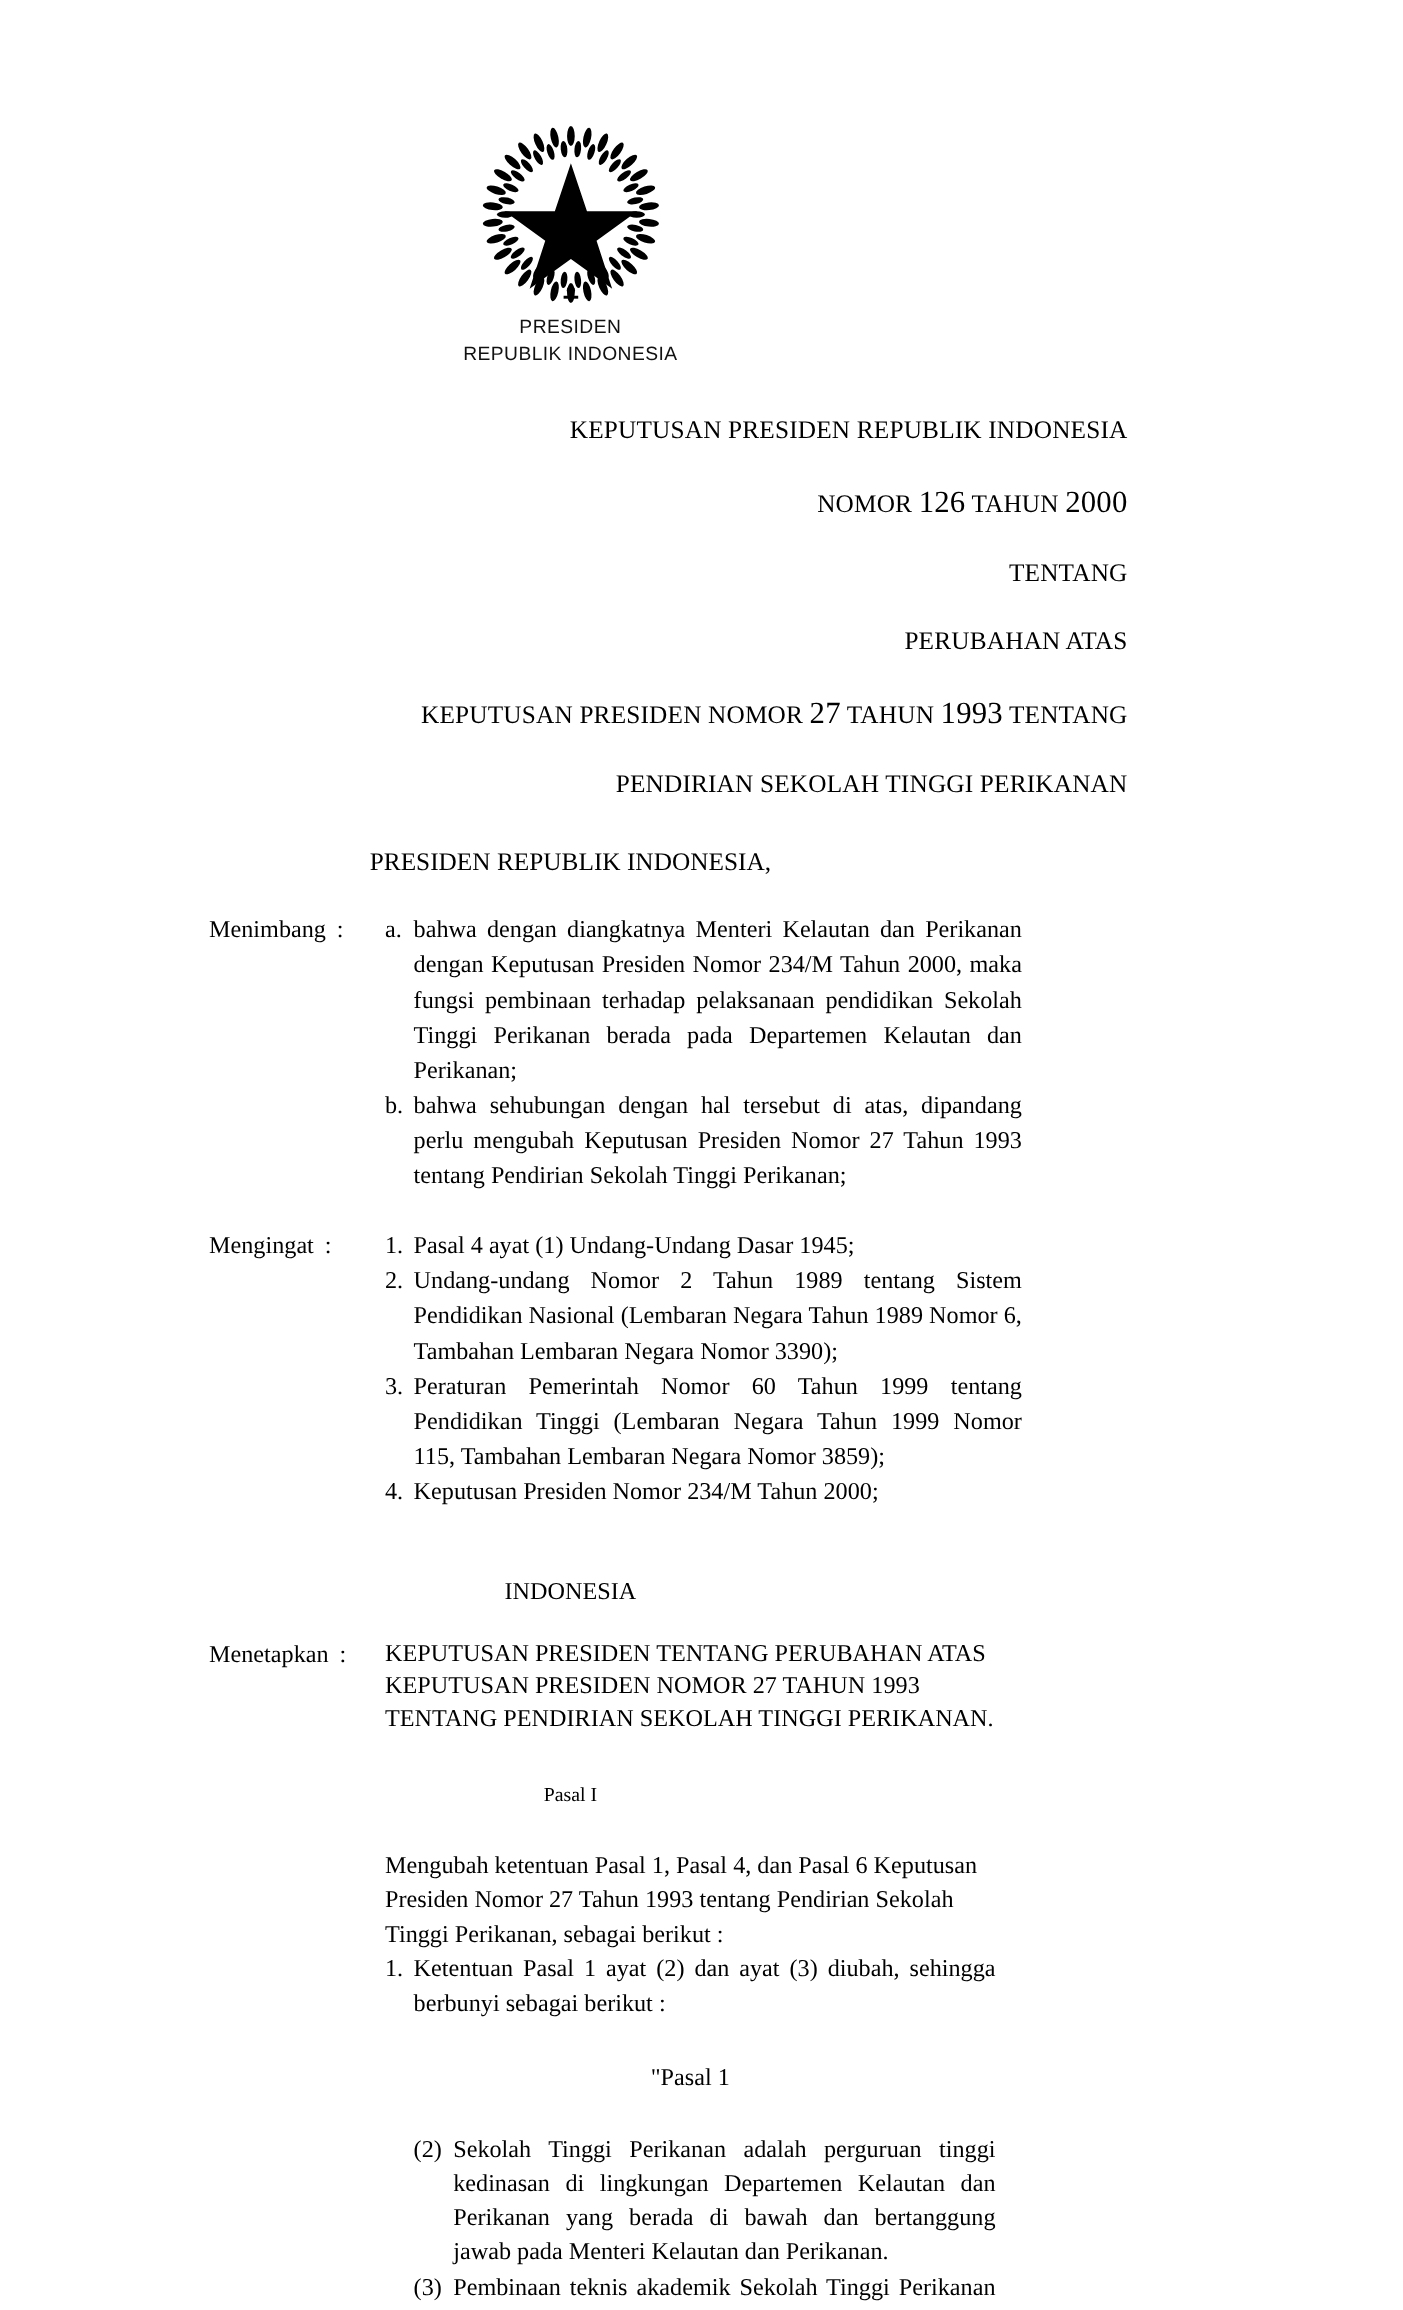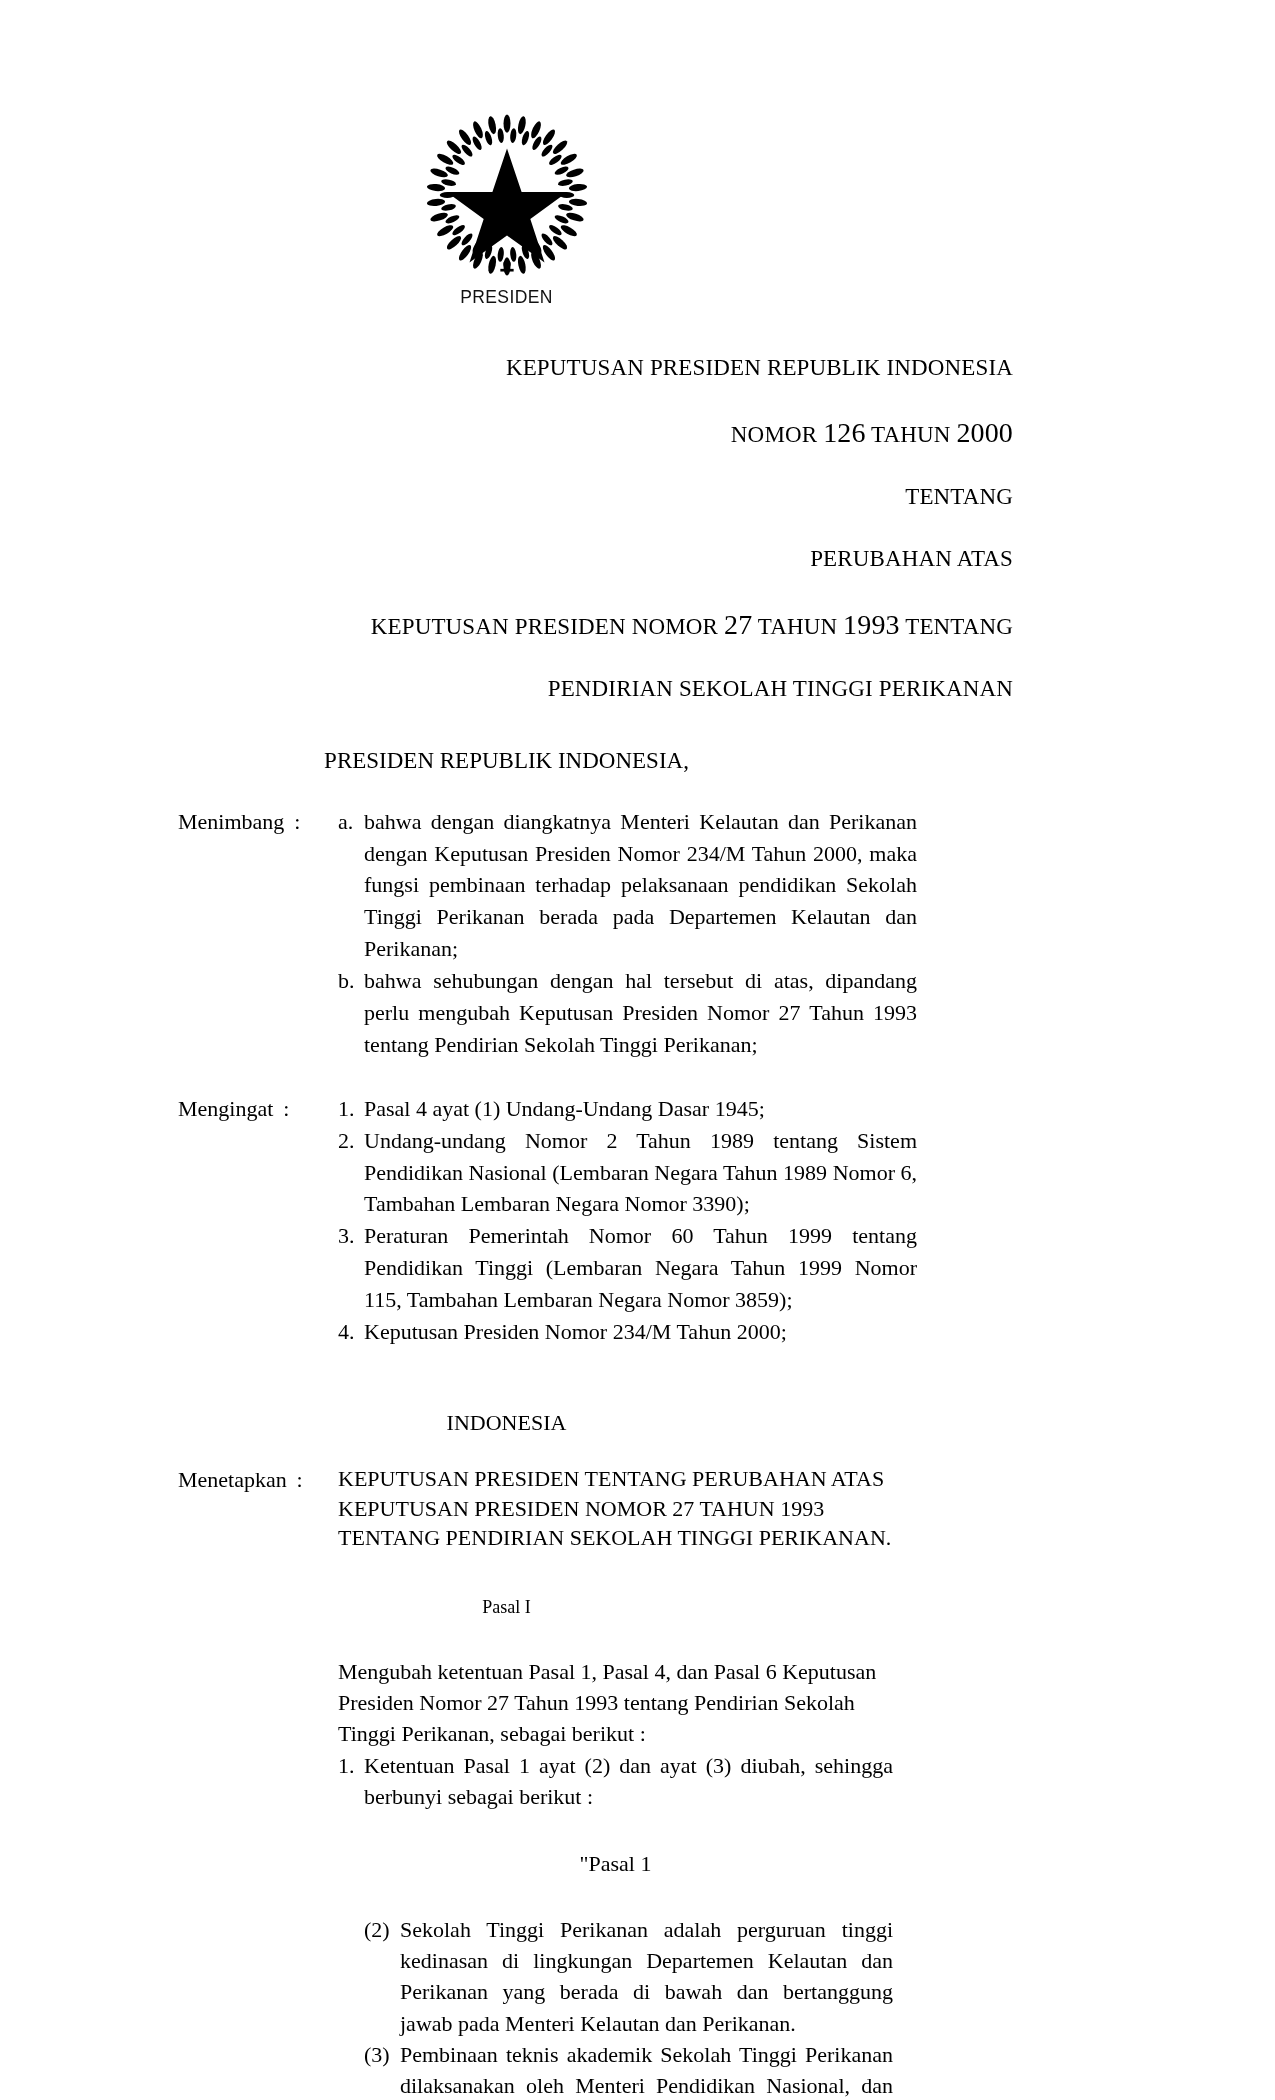--- a/index.html
+++ b/index.html
@@ -14,20 +14,21 @@
     color: #000000;
     position: relative;
     overflow: hidden;
   }
 
   .page {
     width: 1013px;
     height: 2100px;
     position: relative;
     box-sizing: border-box;
+    margin-left: 12px;
   }
 
   
   .masthead {
     text-align: center;
     padding-top: 112px;
   }
   .emblem {
     width: 166px;
     height: 166px;
@@ -242,20 +243,21 @@
           </g>
         </g>
 
         <circle cx="100" cy="183" r="4.5"></circle>
         <rect x="92" y="189" width="16" height="3.2"></rect>
       </g>
     </svg>
 
     <div class="masthead-lines">
       <div>PRESIDEN</div>
+      <div>REPUBLIK INDONESIA</div>
     </div>
   </div>
 
   <div class="title-block">
     <div class="title-line">KEPUTUSAN PRESIDEN REPUBLIK INDONESIA</div>
 
     <div class="title-line"><span>NOMOR </span><span class="num">126</span><span> TAHUN </span><span class="num">2000</span></div>
 
     <div class="title-line">TENTANG</div>
     <div class="title-line">PERUBAHAN ATAS</div>

